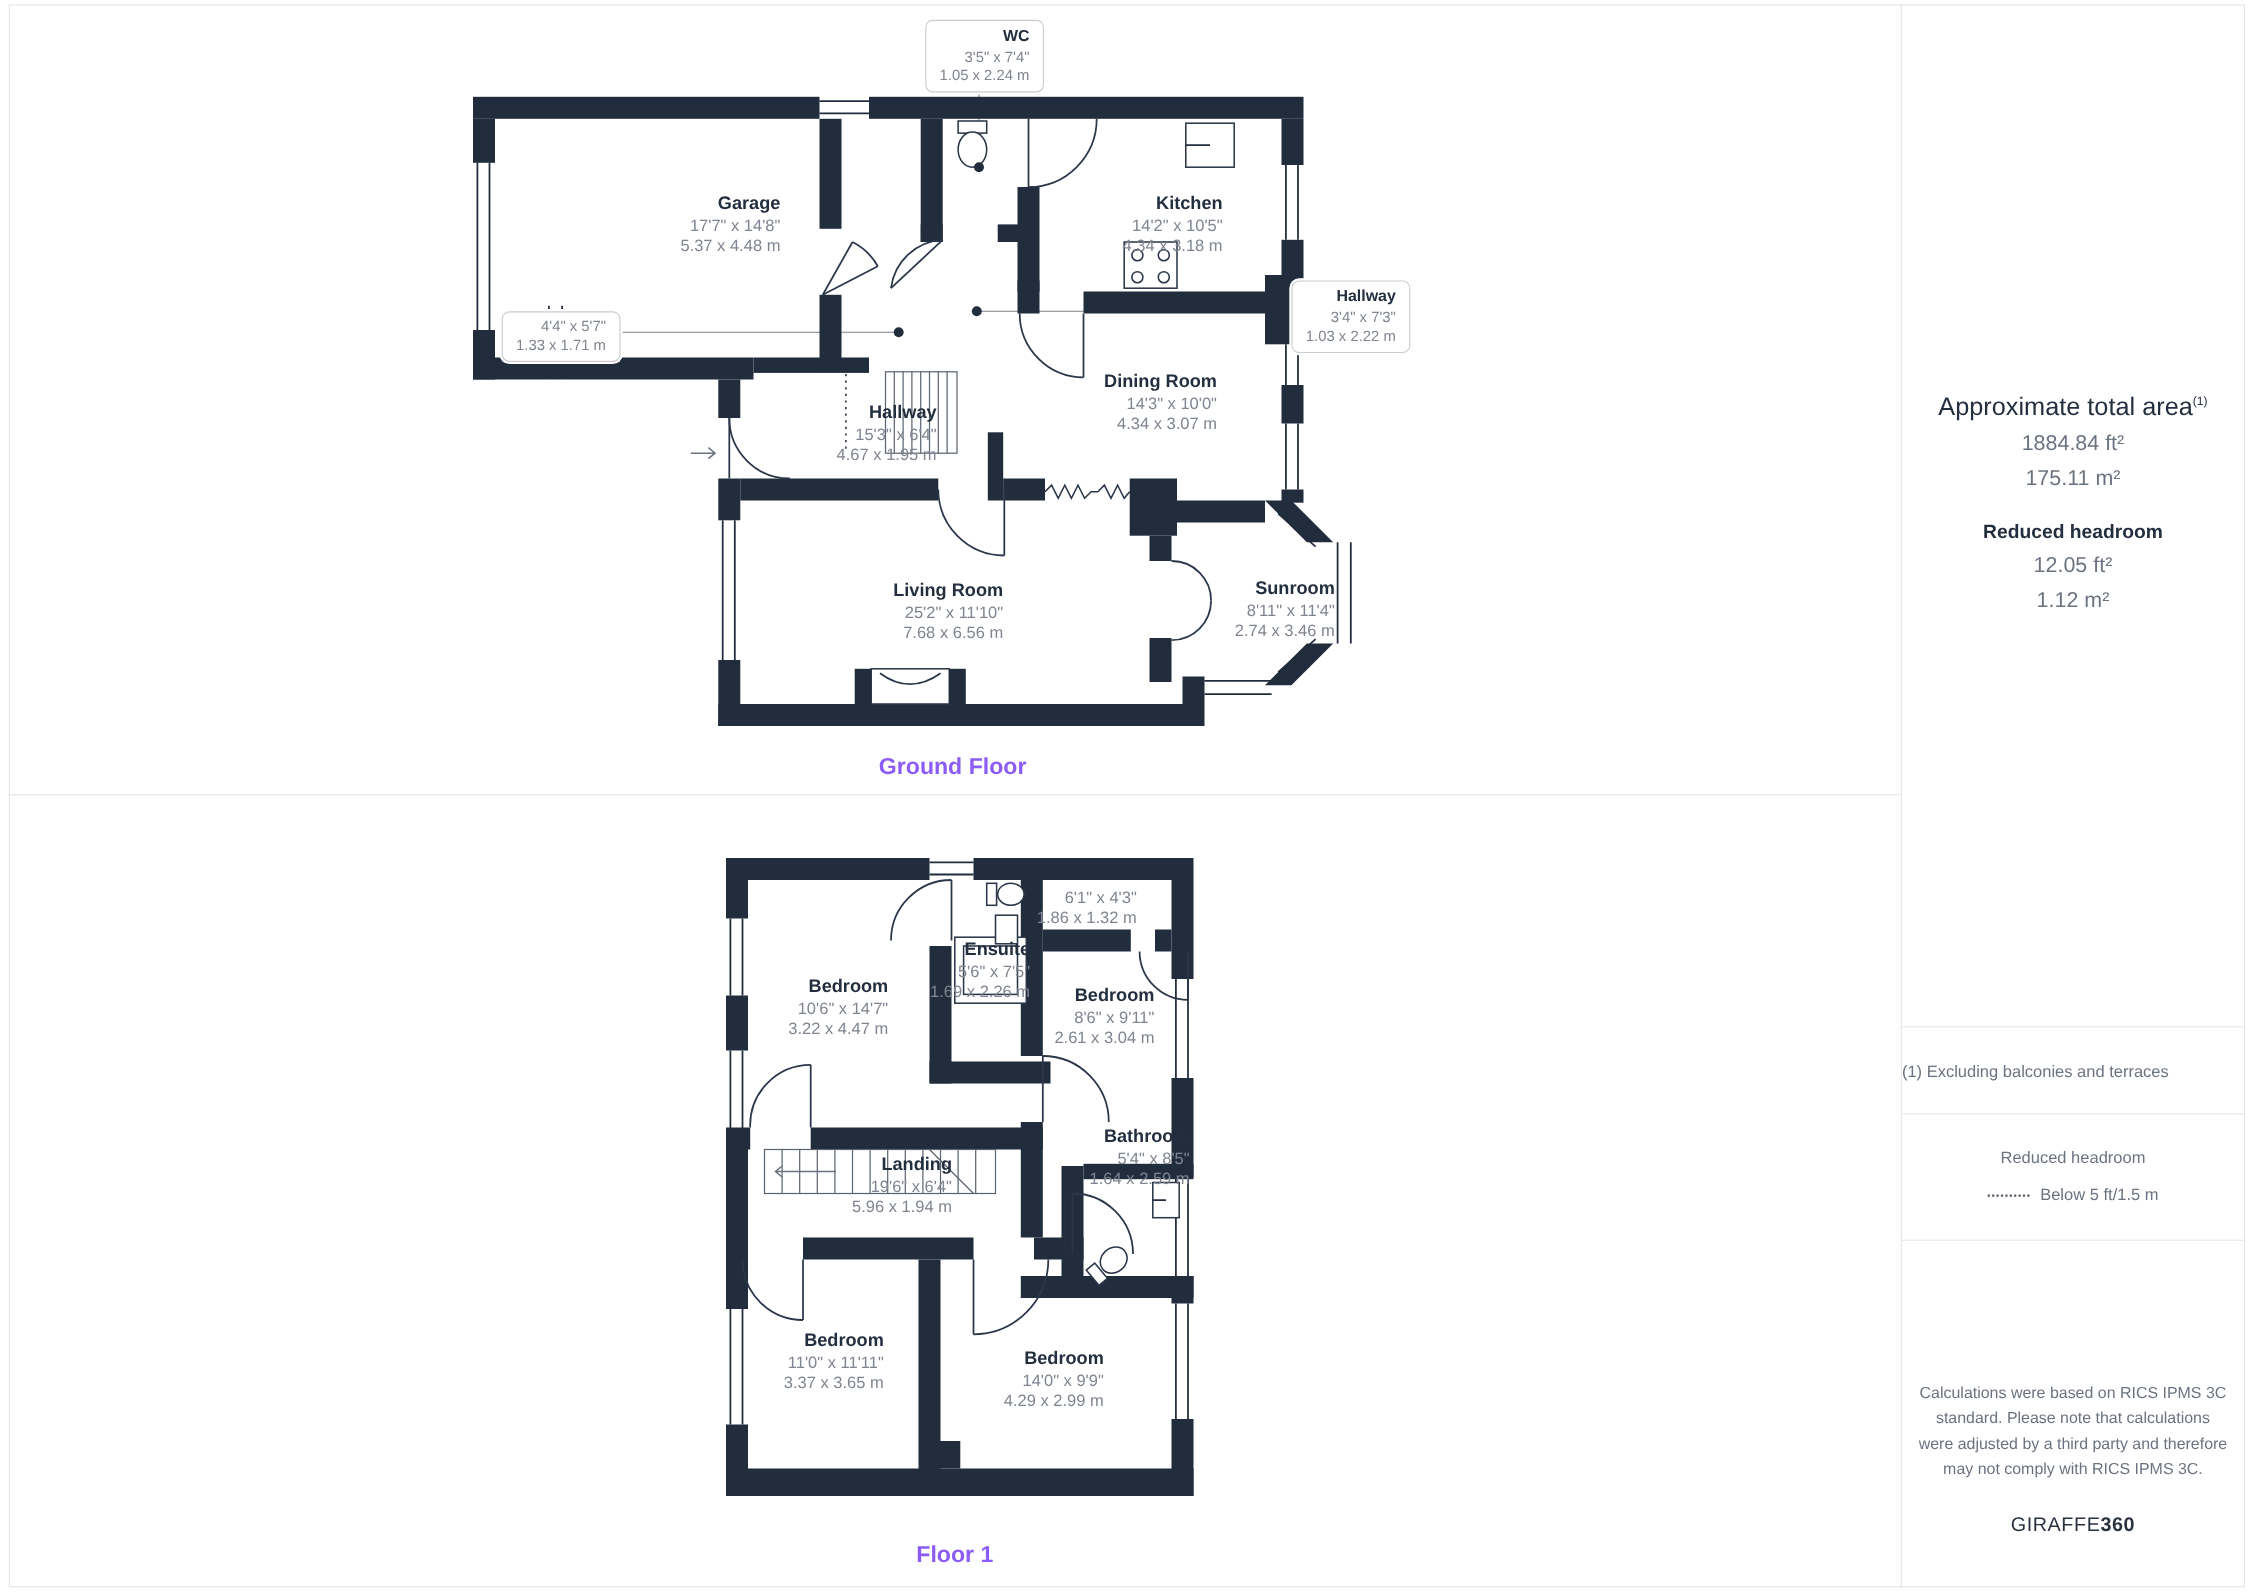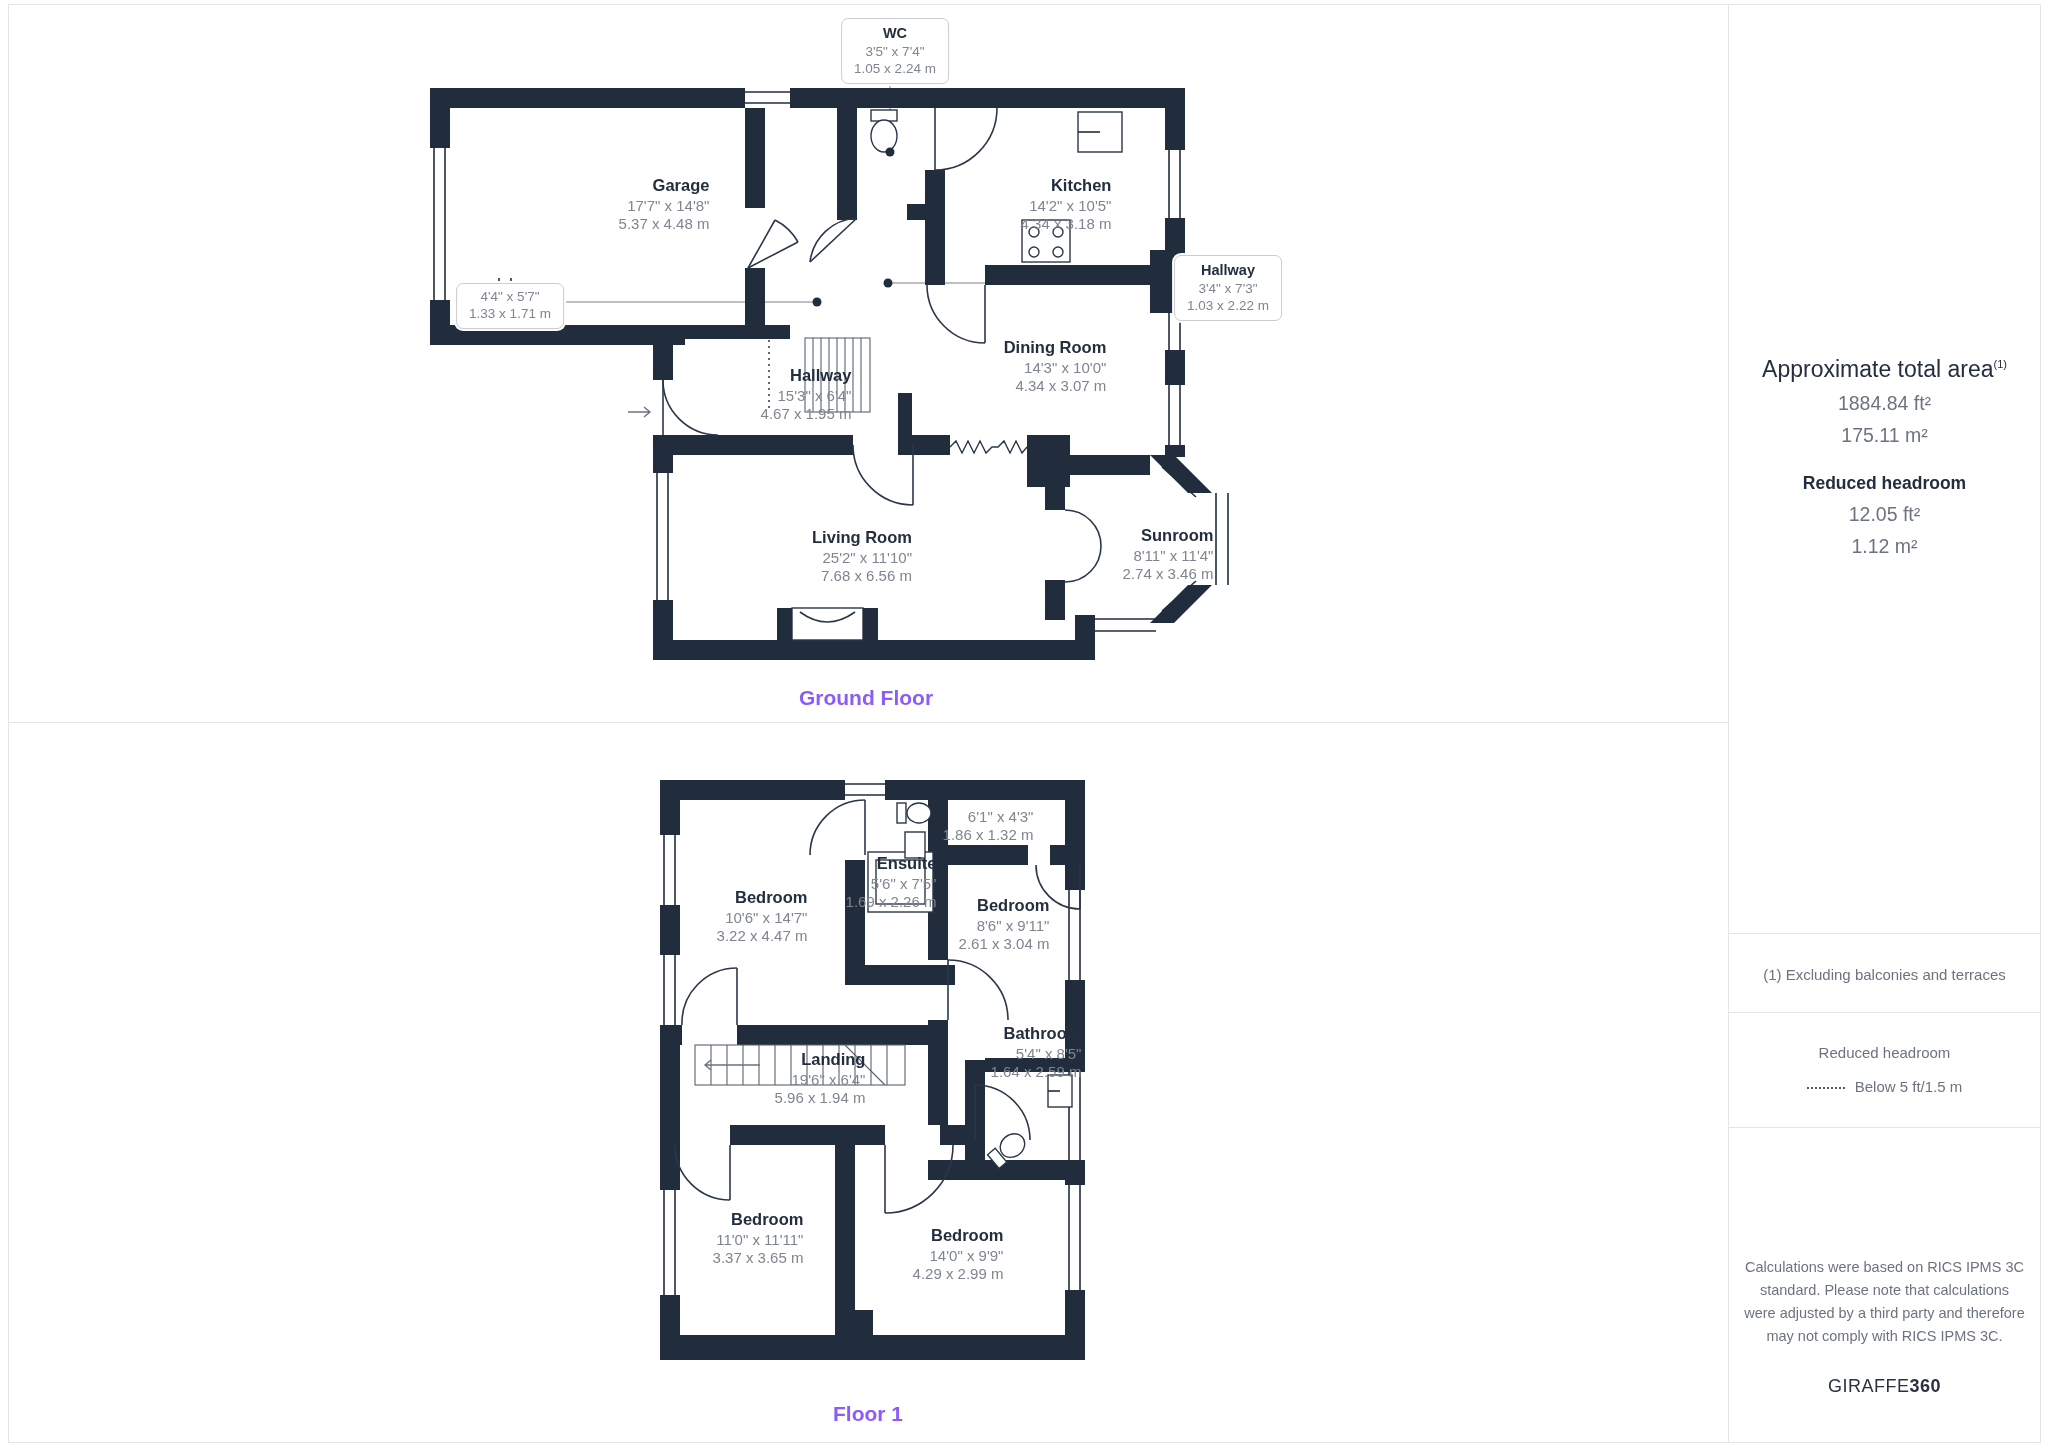--- a/index.html
+++ b/index.html
@@ -9,33 +9,33 @@
   .vdiv { position:absolute; top:4px; left:1728px; width:1px; height:1439px; background:#e3e5e9; }
   .hdiv-main { position:absolute; top:722px; left:8px; width:1720px; height:1px; background:#e3e5e9; }
 
   
   .room-label { position:absolute; transform:translateX(-50%); text-align:right; white-space:nowrap; line-height:1.18; }
   .room-name { font-size:16.5px; font-weight:700; color:#232e3f; margin-bottom:2px; }
   .room-dim { font-size:15px; color:#7f8591; }
   .floor-title { position:absolute; transform:translateX(-50%); font-size:21px; font-weight:700; color:#8b5cf6; white-space:nowrap; }
 
   
-  .callout { position:absolute; transform:translateX(-50%); background:#fff; border:1.5px solid #c9ccd2; border-radius:7px; padding:5px 12px; text-align:center; white-space:nowrap; line-height:1.25; box-shadow:0 0 0 2px #ffffff; }
+  .callout { position:absolute; transform:translateX(-50%); background:#fff; border:1.5px solid #c9ccd2; border-radius:7px; padding:5px 12px; text-align:right; white-space:nowrap; line-height:1.25; box-shadow:0 0 0 2px #ffffff; }
   .callout .room-name { font-size:14.5px; }
   .callout .room-dim { font-size:13.5px; }
 
   
   .sidebar { position:absolute; left:1729px; top:4px; width:311px; height:1438px; }
   .sb-hdiv { position:absolute; left:0; width:100%; height:1px; background:#e3e5e9; }
   .sb-area { position:absolute; top:352px; left:0; right:0; text-align:center; color:#232e3f; }
   .sb-area-title { font-size:23px; font-weight:400; }
   .sb-area-title sup { font-size:11px; }
   .sb-val { font-size:19.5px; color:#6c7380; margin-top:9px; }
   .sb-sub-title { font-size:17.5px; font-weight:700; margin-top:26px; color:#232e3f; }
-  .sb-note { position:absolute; top:962px; left:0; right:0; text-align:center; font-size:15px; color:#6c7380; }
+  .sb-note { position:absolute; top:962px; left:0; right:0; text-align:left; font-size:15px; color:#6c7380; }
   .sb-legend { position:absolute; top:1040px; left:0; right:0; text-align:center; font-size:15px; color:#6c7380; }
   .sb-legend .lg2 { margin-top:17px; }
   .dotted-swatch { display:inline-block; width:38px; height:2px; border-top:2px dotted #555c66; vertical-align:middle; margin-right:10px; }
   .sb-disc { position:absolute; left:14px; right:14px; text-align:center; font-size:14.5px; color:#6c7380; line-height:1.58; }
   .sb-brand { position:absolute; top:1372px; left:0; right:0; text-align:center; font-size:18px; color:#2a3240; letter-spacing:.5px; }
   .sb-brand .b { font-weight:700; }
 
   svg { position:absolute; }
   .wall { fill:#212c3c; }
   .door { fill:none; stroke:#2b3749; stroke-width:1.6; }

